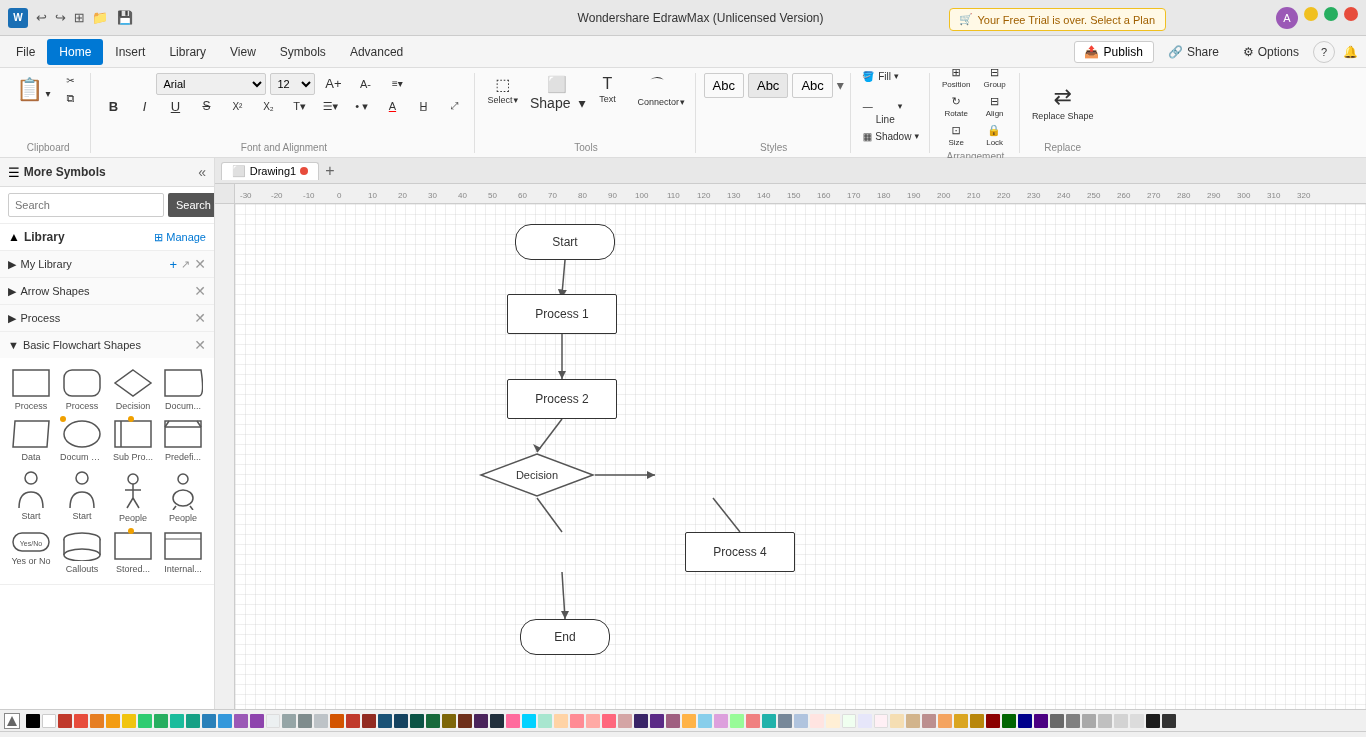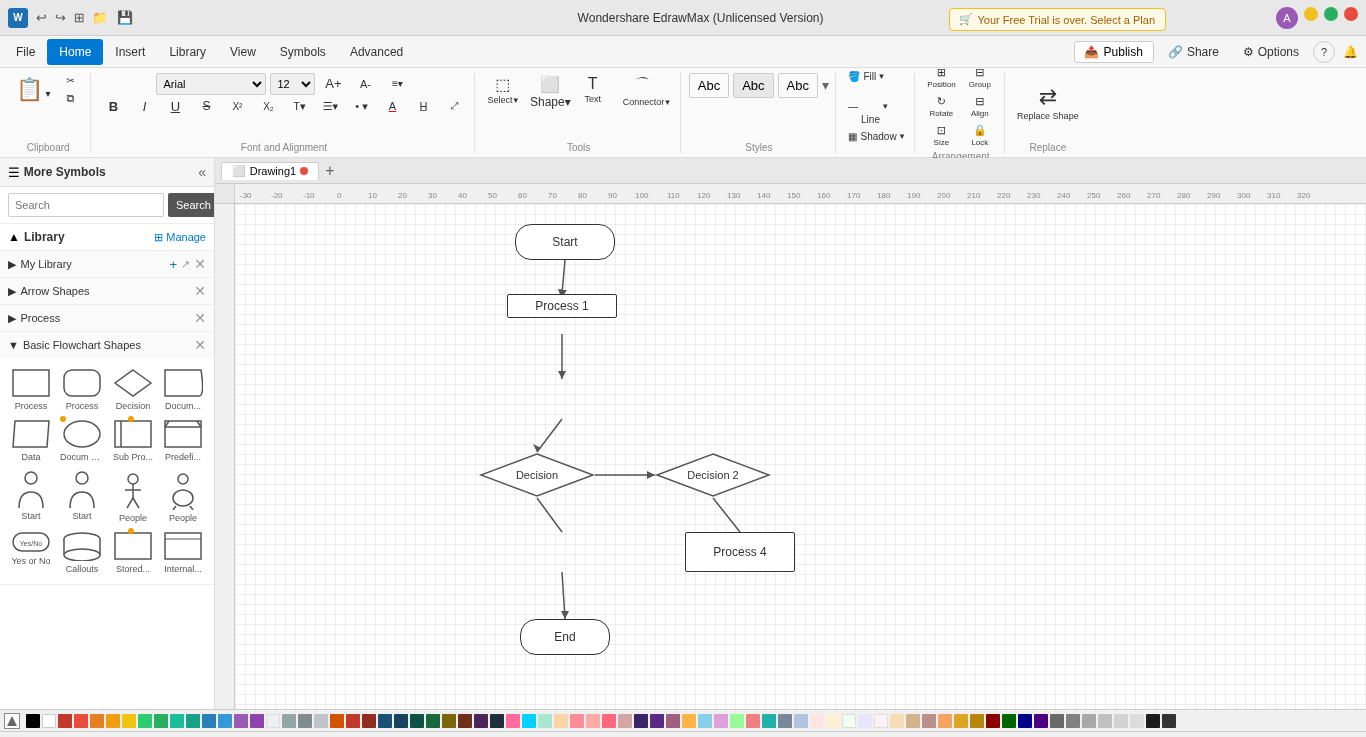--- a/index.html
+++ b/index.html
@@ -255,21 +255,21 @@
     <div class="toolbar-row" style="gap:4px;align-items:flex-start;">
       <div class="tb-btn">
         <div style="font-size:16px;">⬚</div>
         <div style="display:flex;align-items:center;gap:1px;font-size:9px;">
           <span>Select</span>
             <span>▾</span>
         </div>
       </div>
       <div class="tb-btn">
         <div style="font-size:16px;">⬜</div>
-        <div style="display:flex;align-items:flex-end;gap:0;font-size:12px;">
+        <div style="display:flex;align-items:flex-end;gap:8px;font-size:14px;">
           <span>Shape</span>
             <span>▾</span>
         </div>
       </div>
       <div class="tb-btn">
         <div style="font-size:16px;">T</div>
         <div style="font-size:9px;">Text</div>
       </div>
       <div class="tb-btn">
         <div style="font-size:16px;">⌒</div>
@@ -639,38 +639,35 @@
               <marker id="arrow" markerWidth="6" markerHeight="6" refX="3" refY="3" orient="auto">
                 <polygon points="0,0 6,3 0,6" fill="#555"></polygon>
               </marker>
             </defs>
           </svg>
 
           <div class="canvas-shape shape-rounded" style="left:280px;top:20px;width:100px;height:36px;">
             <span>Start</span>
           </div>
 
-          <div class="canvas-shape shape-rect" style="left:272px;top:90px;width:110px;height:24px;">
+          <div class="canvas-shape shape-rect" style="left:272px;top:90px;width:110px;height:40px;">
             <span>Process 1</span>
           </div>
 
+          <div class="canvas-shape shape-rect" style="left:272px;top:175px;width:110px;height:40px;">
+            <span>Process 2</span>
+          </div>
 
           <div class="canvas-shape" style="left:244px;top:248px;width:116px;height:46px;">
             <svg width="116" height="46" viewBox="0 0 116 46" overflow="visible">
               <polygon points="58,2 114,23 58,44 2,23" fill="white" stroke="#555" stroke-width="1.5"></polygon>
               <text x="58" y="27" text-anchor="middle" font-size="11" fill="#333">Decision</text>
             </svg>
           </div>
 
-          <div class="canvas-shape" style="left:420px;top:248px;width:116px;height:46px;">
-            <svg width="116" height="46" viewBox="0 0 116 46" overflow="visible">
-              <polygon points="58,2 114,23 58,44 2,23" fill="white" stroke="#555" stroke-width="1.5"></polygon>
-              <text x="58" y="27" text-anchor="middle" font-size="11" fill="#333">Decision 2</text>
-            </svg>
-          </div>
 
 
           <div class="canvas-shape shape-rect" style="left:450px;top:328px;width:110px;height:40px;">
             <span>Process 4</span>
           </div>
 
           <div class="canvas-shape shape-rounded" style="left:285px;top:415px;width:90px;height:36px;">
             <span>End</span>
           </div>
 

